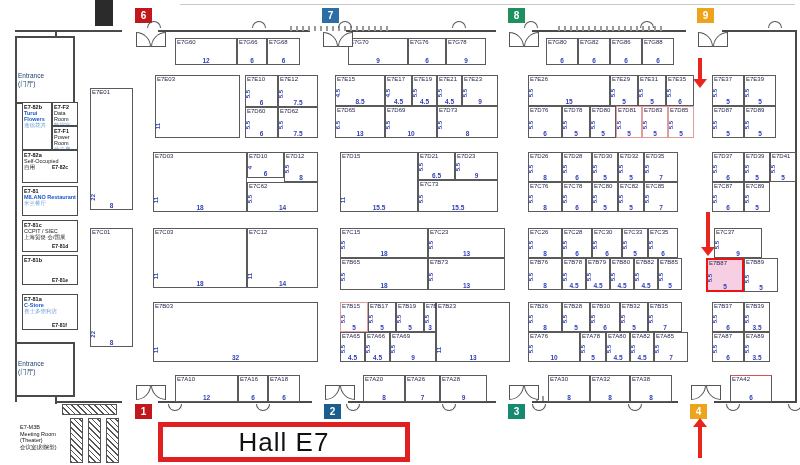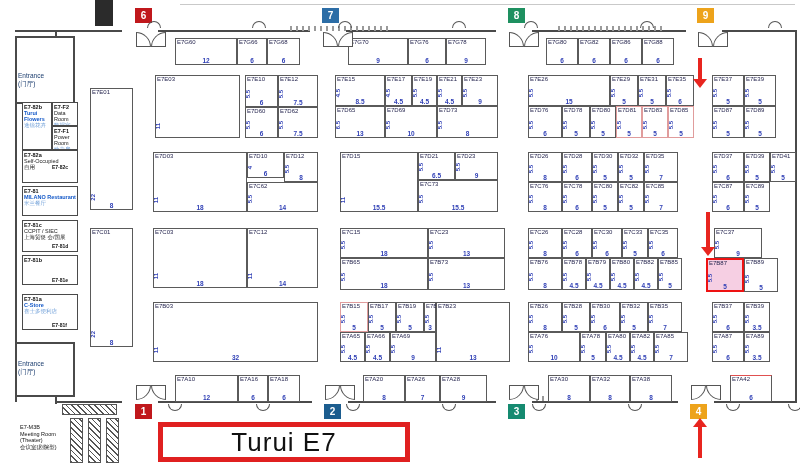--- a/index.html
+++ b/index.html
@@ -78,21 +78,21 @@
 
   <div class="dock" style="left:290px;top:26px;width:100px;height:5px;"></div>
   <div class="dock" style="left:558px;top:26px;width:105px;height:5px;"></div>
   <div class="dock" style="left:536px;top:396px;width:130px;height:5px;"></div>
 
   <div class="hatch" style="left:70px;top:418px;width:13px;height:45px;"></div>
   <div class="hatch" style="left:88px;top:418px;width:13px;height:45px;"></div>
   <div class="hatch" style="left:106px;top:418px;width:13px;height:45px;"></div>
   <div class="hatch" style="left:62px;top:404px;width:55px;height:11px;"></div>
 
-  <div id="hall-label">Turui E7</div>
+  <div id="hall-label">Hall E7</div>
 
   <div id="dyn">
       <div class="booth" style="left: 175px; top: 38px; width: 62px; height: 27px;">
         <span class="bid">E7G60</span>
         <span class="hnum">12</span>
       </div>
       <div class="booth" style="left: 237px; top: 38px; width: 30px; height: 27px;">
         <span class="bid">E7G66</span>
         <span class="hnum">6</span>
       </div>

